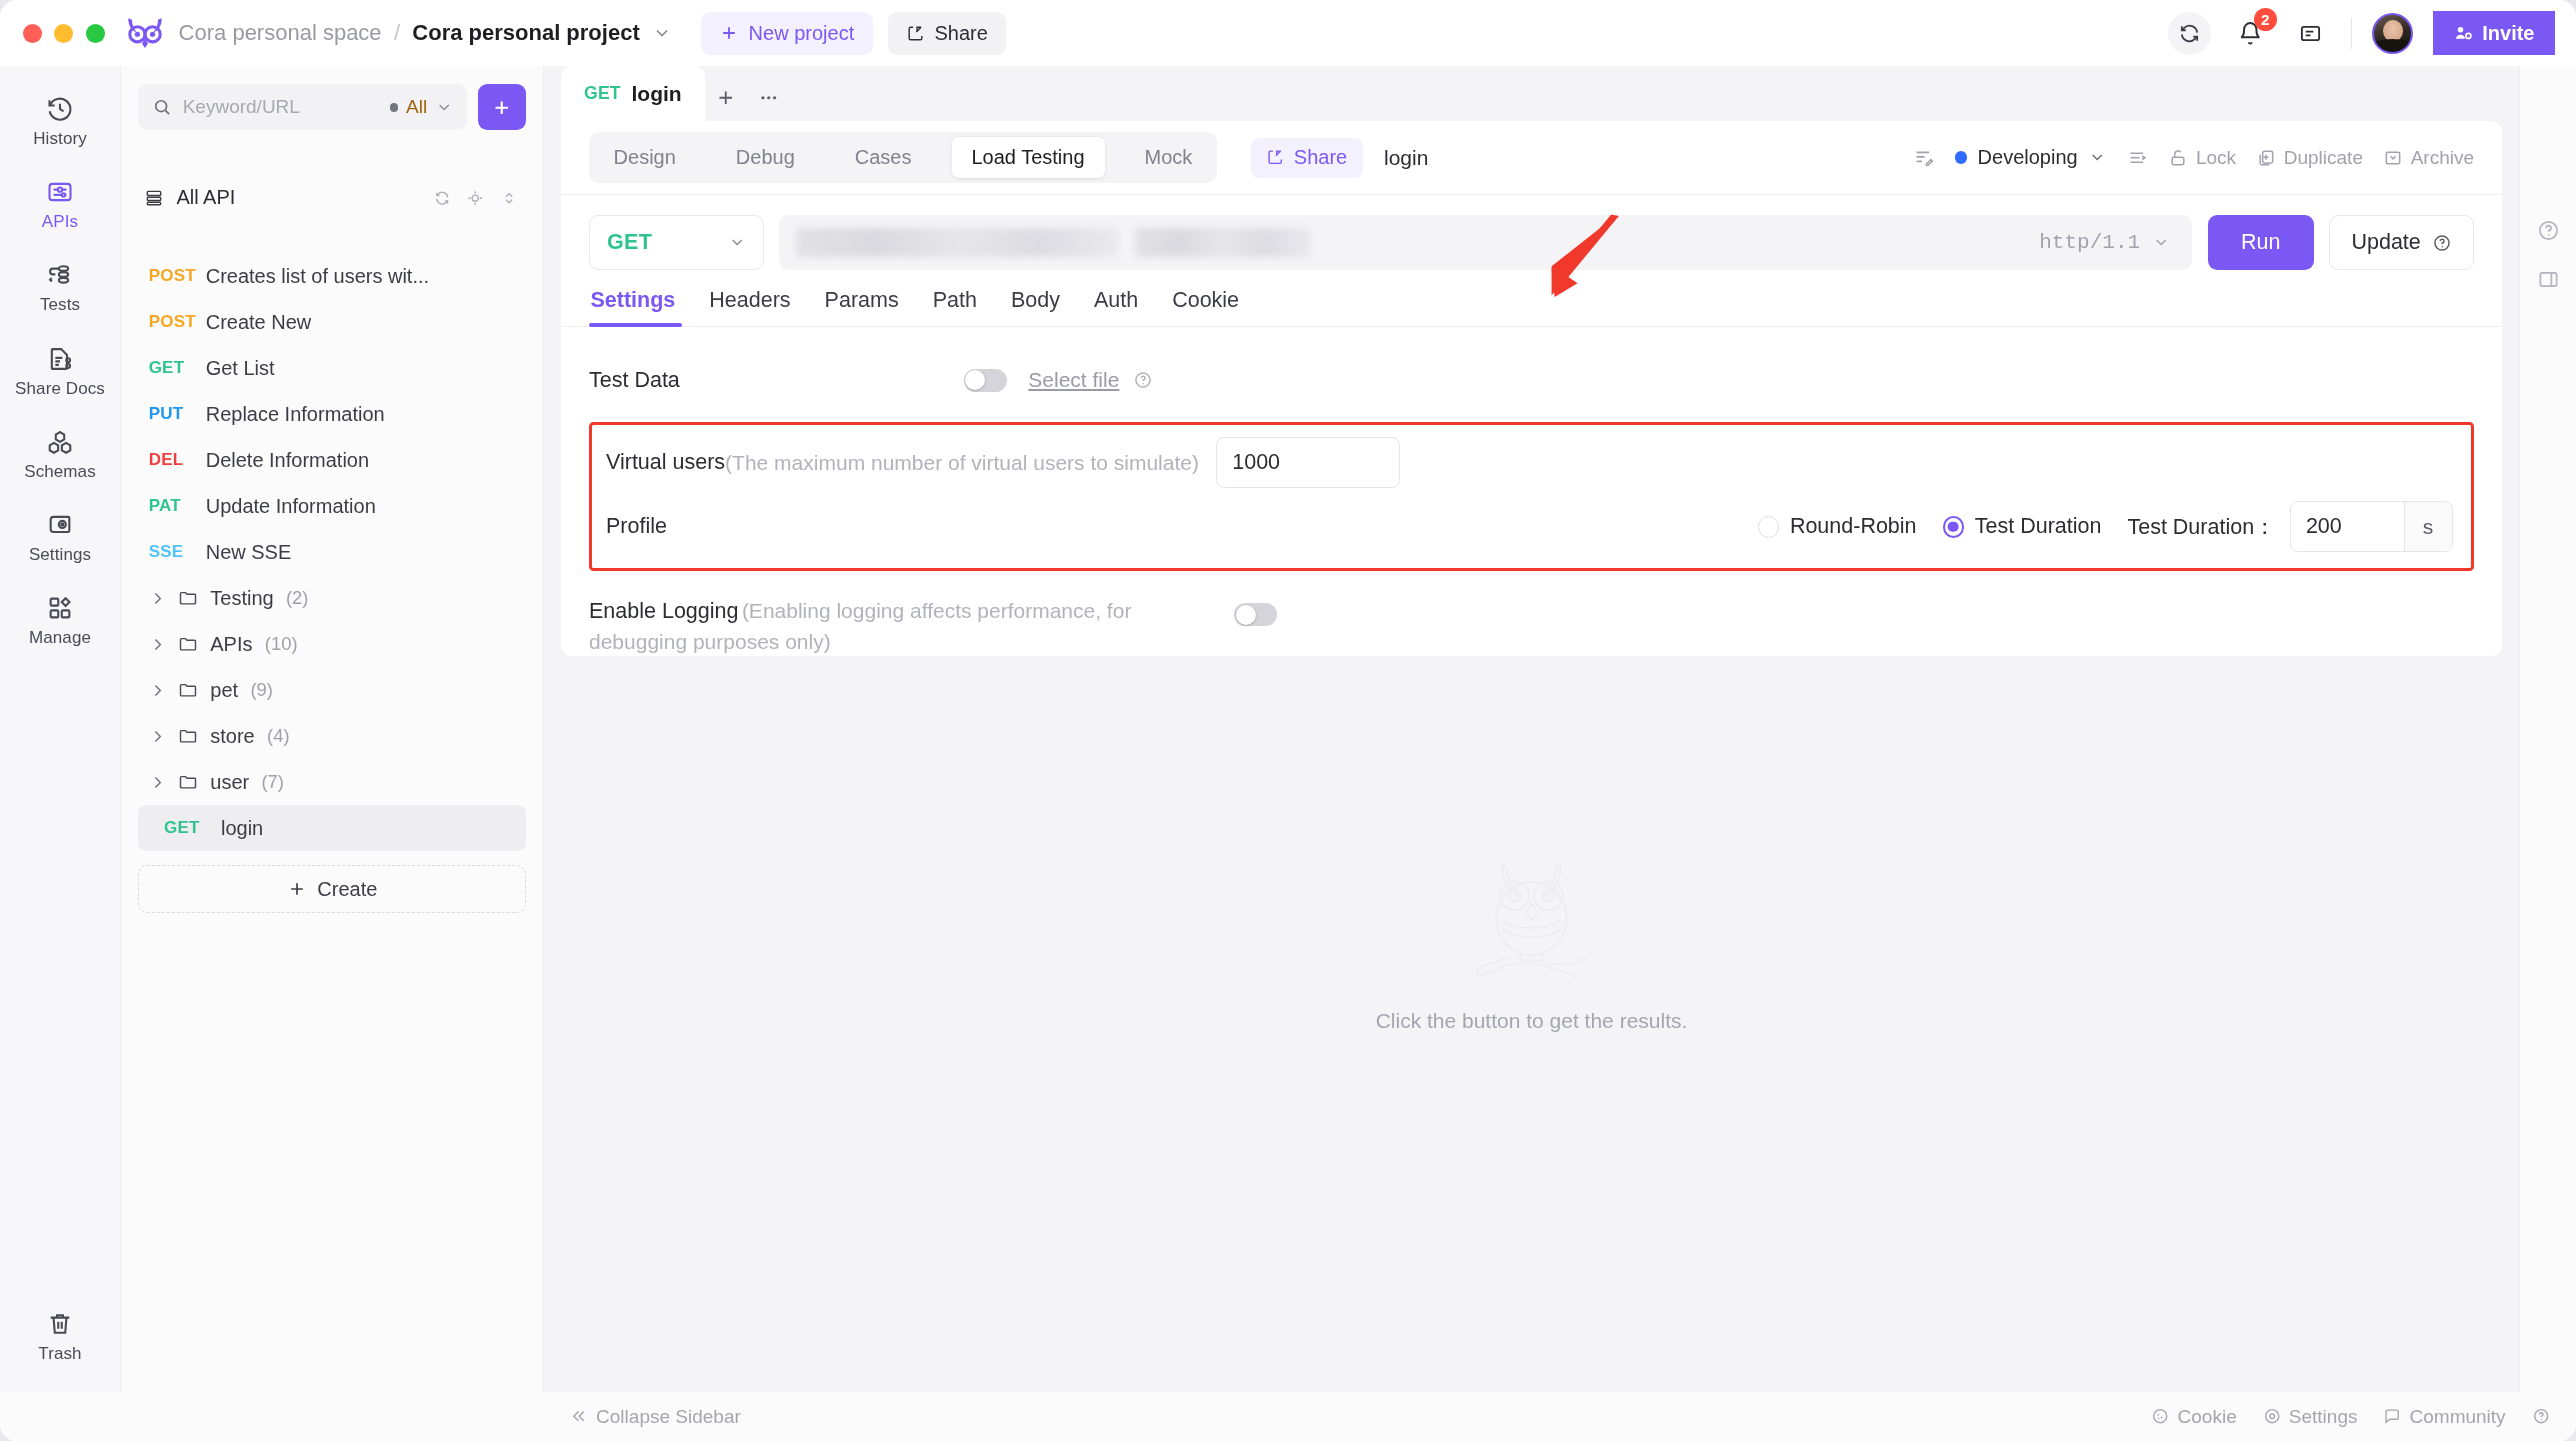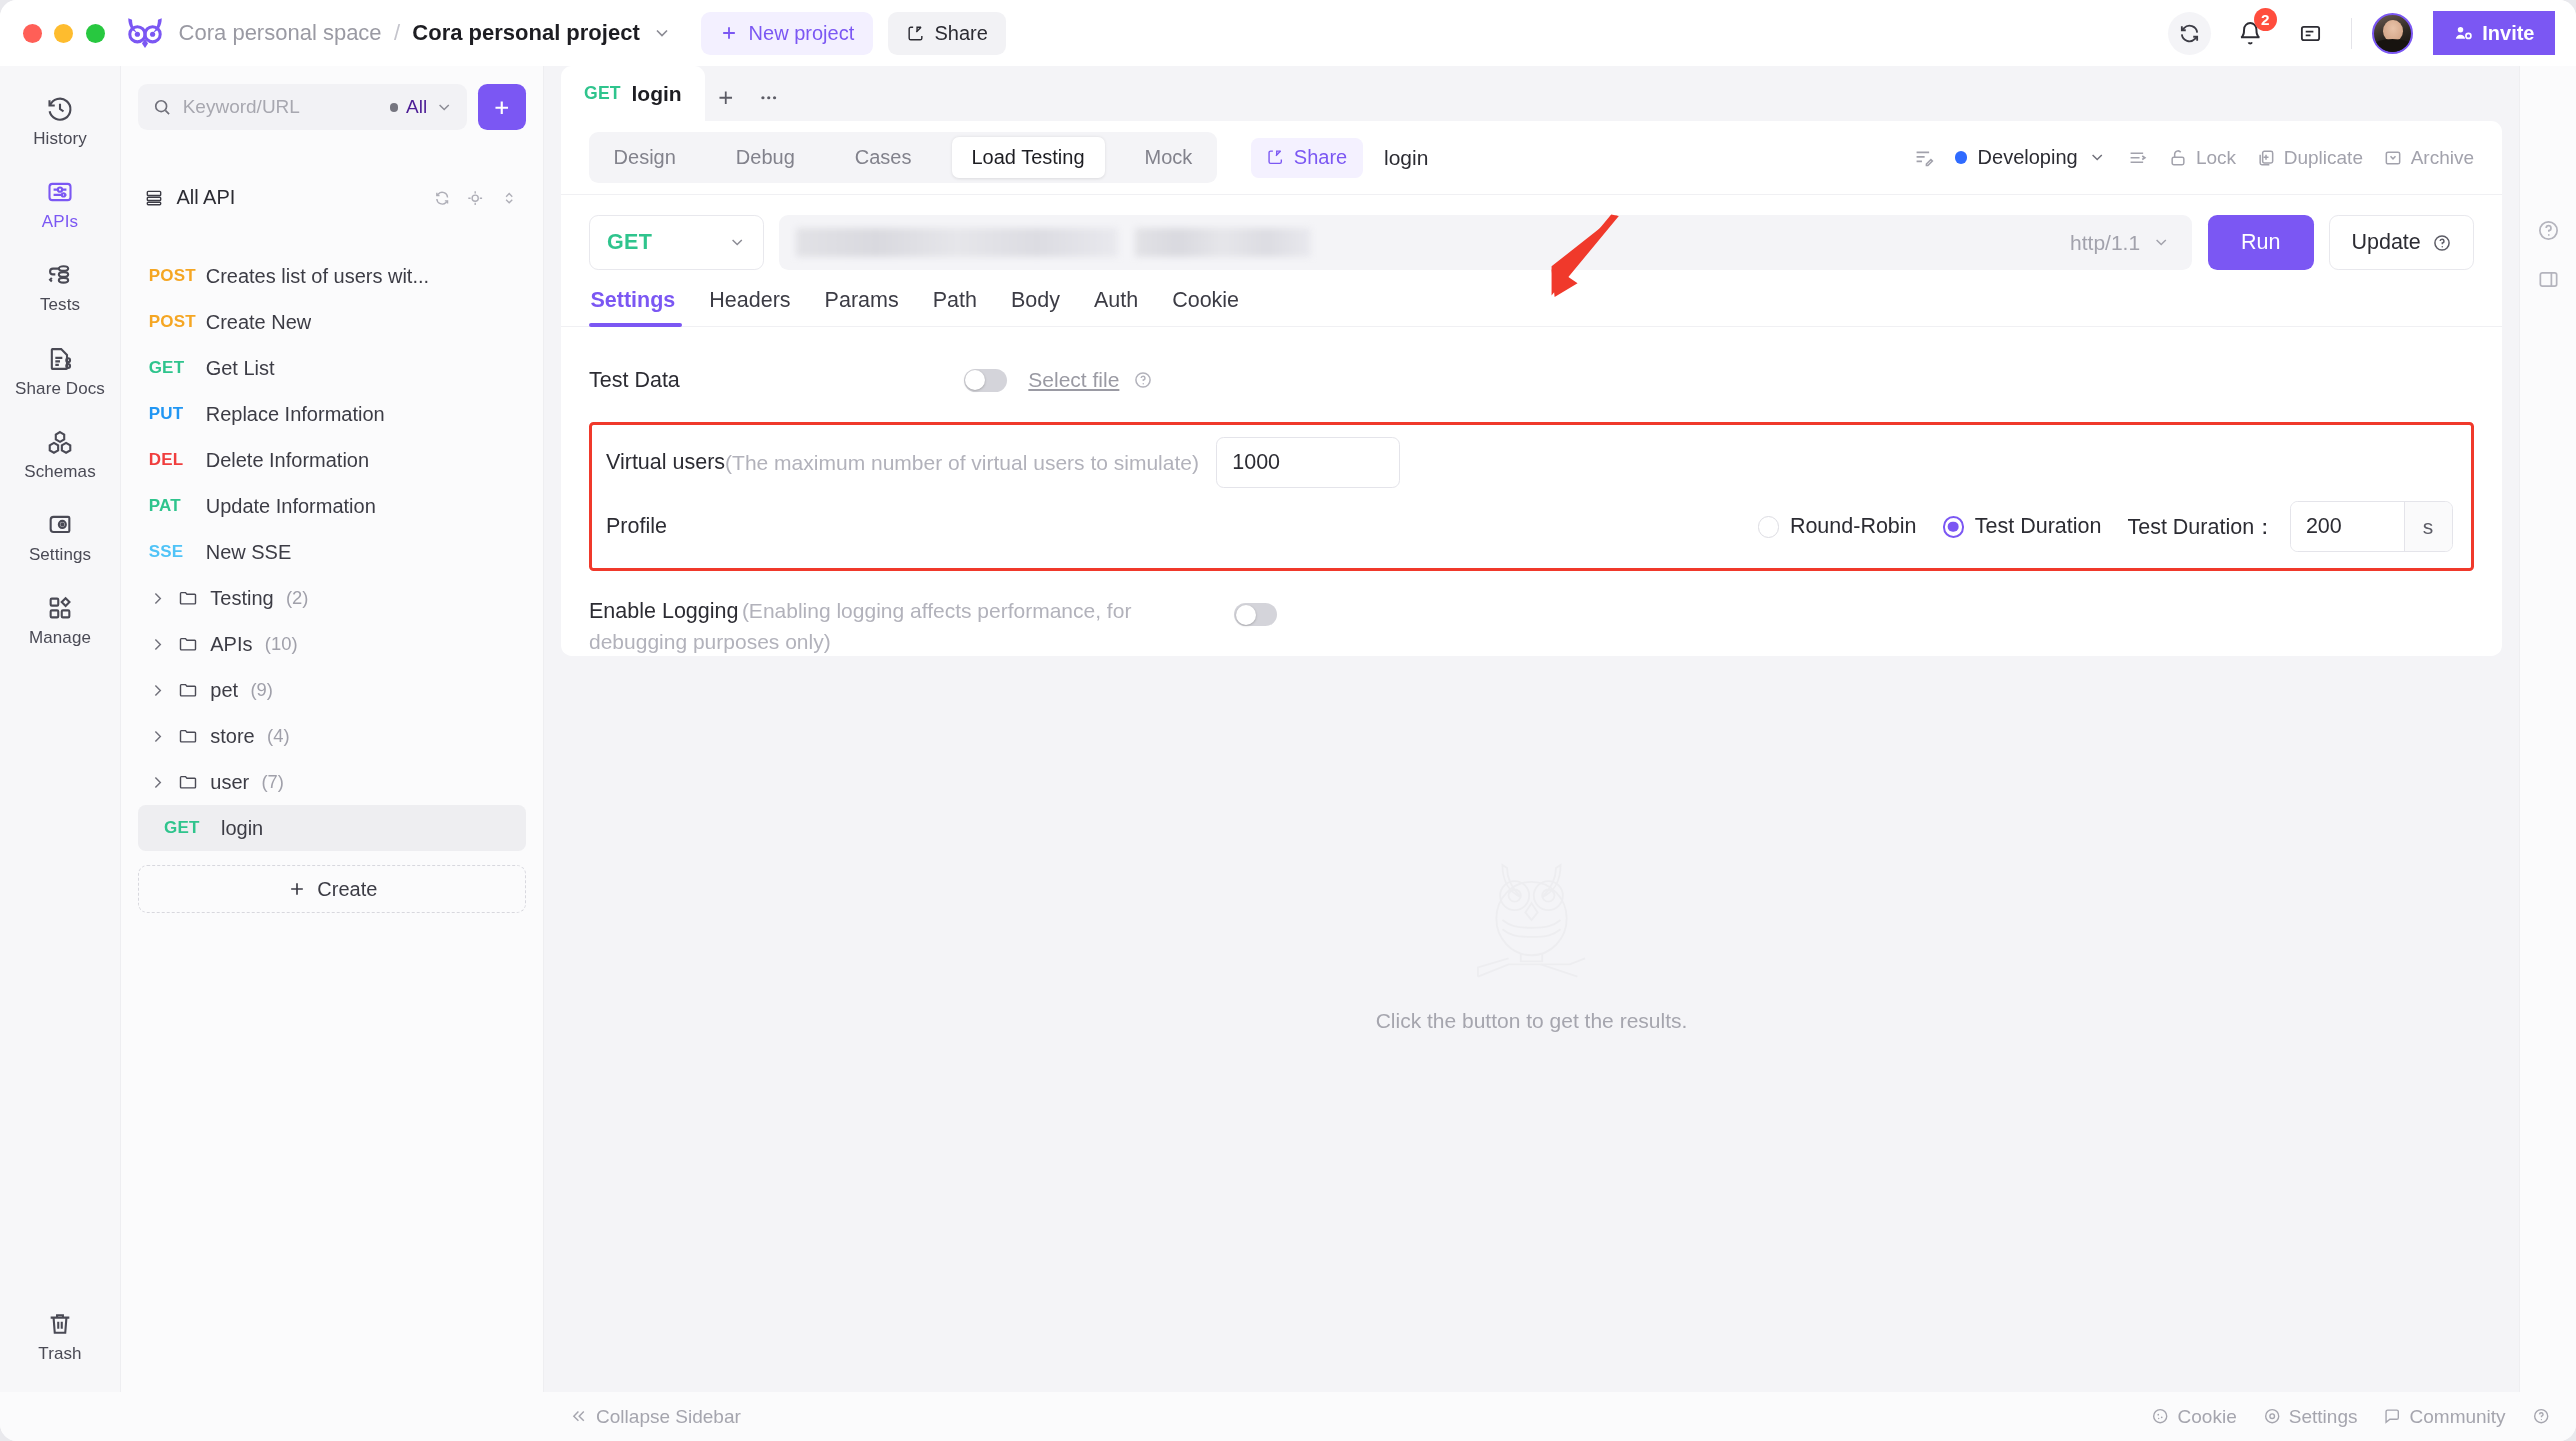--- a/index.html
+++ b/index.html
@@ -119,21 +119,21 @@
     display: flex; flex-direction: column;
     padding: 0 17px;
     gap: 33px;
   }
   .search-row { display: flex; align-items: center; gap: 10.7px; padding: 18.4px 0 6.1px; }
   .search-box {
     flex: 1; height: 46px; background: #f2f2f5; border-radius: 9.2px;
     display: flex; align-items: center; padding: 0 14px; gap: 10.7px; cursor: text;
   }
   .search-ph { font-size: 19px; color: #a8a8b0; flex: 1; }
-  .filter-chip { display: flex; align-items: center; gap: 7.7px; font-size: 19px; color: #4c1d95; }
+  .filter-chip { display: flex; align-items: center; gap: 7.7px; font-size: 19px; color: #a16207; }
   .filter-dot { width: 8.4px; height: 8.4px; border-radius: 50%; background: #75757f; }
   .add-btn {
     width: 48px; height: 46px; border-radius: 9.2px; background: #7b57f3;
     display: flex; align-items: center; justify-content: center; cursor: pointer;
   }
 
   .allapi-row {
     display: flex; align-items: center; gap: 12.3px;
     padding: 17px 7.7px 10.7px 6.1px;
   }
@@ -238,21 +238,21 @@
     display: flex; align-items: center; padding: 0 17px; gap: 17px; cursor: text;
     position: relative; overflow: hidden;
   }
   .blur-seg {
     height: 29px; border-radius: 3.1px;
     background: linear-gradient(90deg,#e2e2e6,#d9d9df,#e6e6ea,#dcdce2,#e9e9ee);
     filter: blur(3.1px);
   }
   .proto {
     display: flex; align-items: center; gap: 12.3px; margin-left: auto;
-    font-size: 21px; color: #a2a2ac; padding-right: 4.6px; cursor: pointer;
+    font-size: 21px; color: #a2a2ac; padding-right: 4.6px; cursor: pointer; font-family: Liberation Mono, monospace;
   }
   .run-btn {
     width: 106px; height: 55px; border-radius: 9.2px; background: #7b57f3;
     color: #fff; font-size: 21.5px; border: none; cursor: pointer;
     display: flex; align-items: center; justify-content: center; font-family: inherit;
   }
   .update-btn {
     height: 55px; padding: 0 21.5px; border-radius: 9.2px; background: #fff;
     border: 1.5px solid #e8e8ed; color: #2c2c33; font-size: 21.5px; cursor: pointer;
     display: flex; align-items: center; gap: 10.7px; font-family: inherit;

